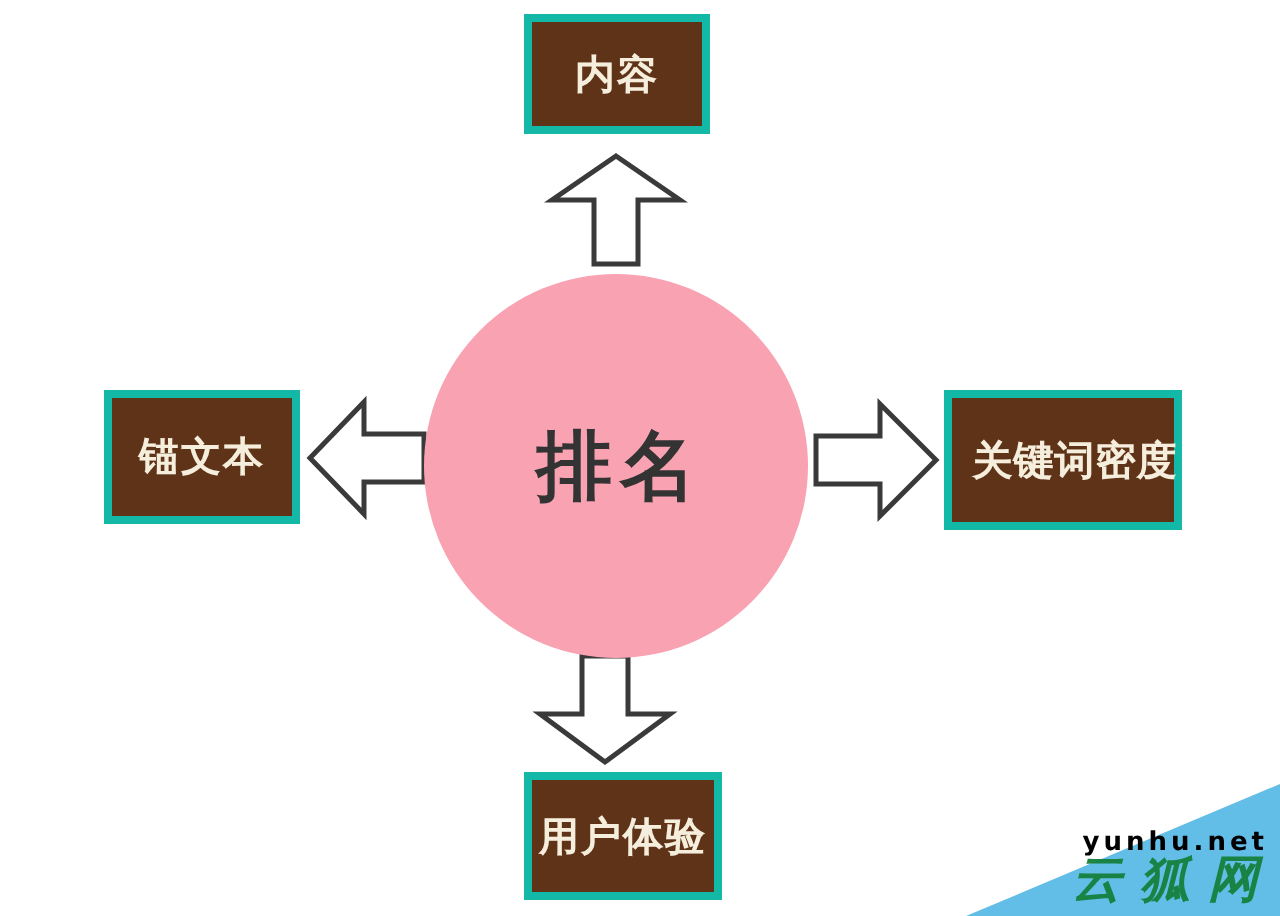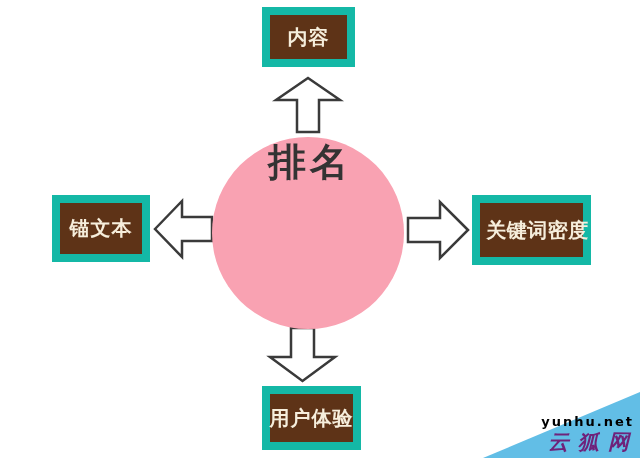--- a/index.html
+++ b/index.html
@@ -17,33 +17,34 @@
   }
   .center-circle {
     position: absolute;
     left: 212px;
     top: 137px;
     width: 192px;
     height: 192px;
     border-radius: 50%;
     background: #F9A2B2;
     display: flex;
+    align-items: center;
     justify-content: center;
   }
   .center-label {
     font-size: 38px;
     font-weight: bold;
     color: #333333;
     letter-spacing: 4px;
     padding-left: 4px; 
   }
   .node-box {
     position: absolute;
     background: #5E3317;
-    border: 8px solid #14b8a6;
+    border: 4px solid #14b8a6;
     box-sizing: border-box;
     display: flex;
     align-items: center;
     justify-content: center;
   }
   .node-label {
     color: #F6EEDC;
     font-weight: bold;
     font-size: 20px;
     letter-spacing: 1px;
@@ -75,24 +76,24 @@
     bottom: 29px;
     font-size: 13px;
     font-weight: bold;
     color: #000000;
     letter-spacing: 2px;
   }
   .wm-name {
     position: absolute;
     right: 2px;
     bottom: 2px;
-    font-size: 21px;
+    font-size: 25px;
     font-weight: bold;
     font-style: italic;
-    color: #701a75;
+    color: #15803d;
     letter-spacing: 9px;
     opacity: 0.95;
     margin-left: 20px;
   }
 </style>
 </head>
 <body>
 
 <div class="canvas">
 

